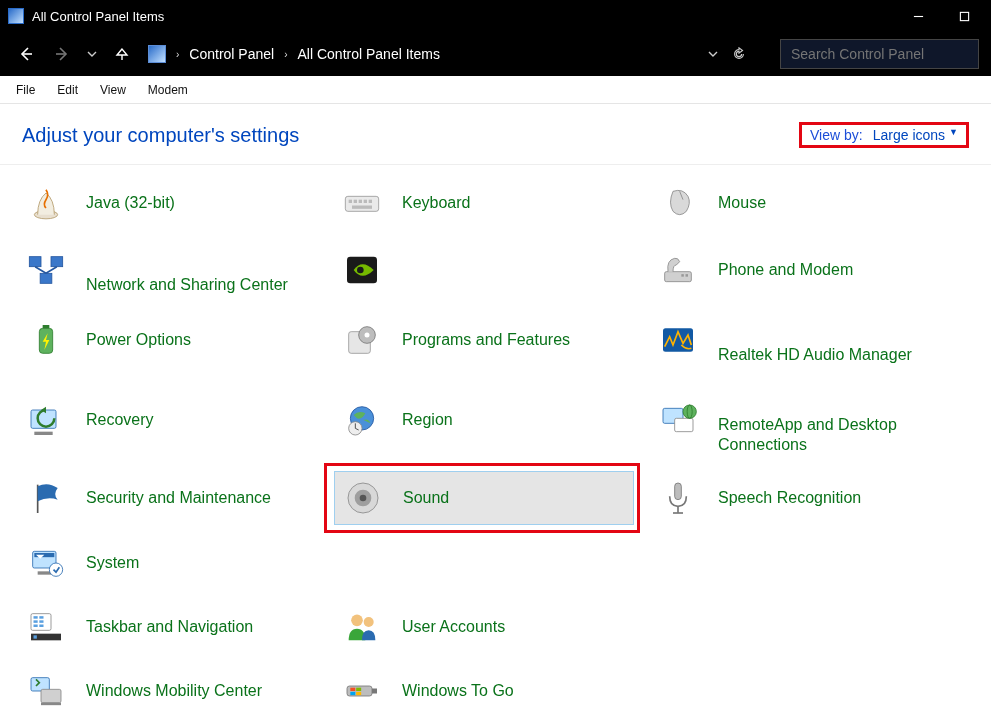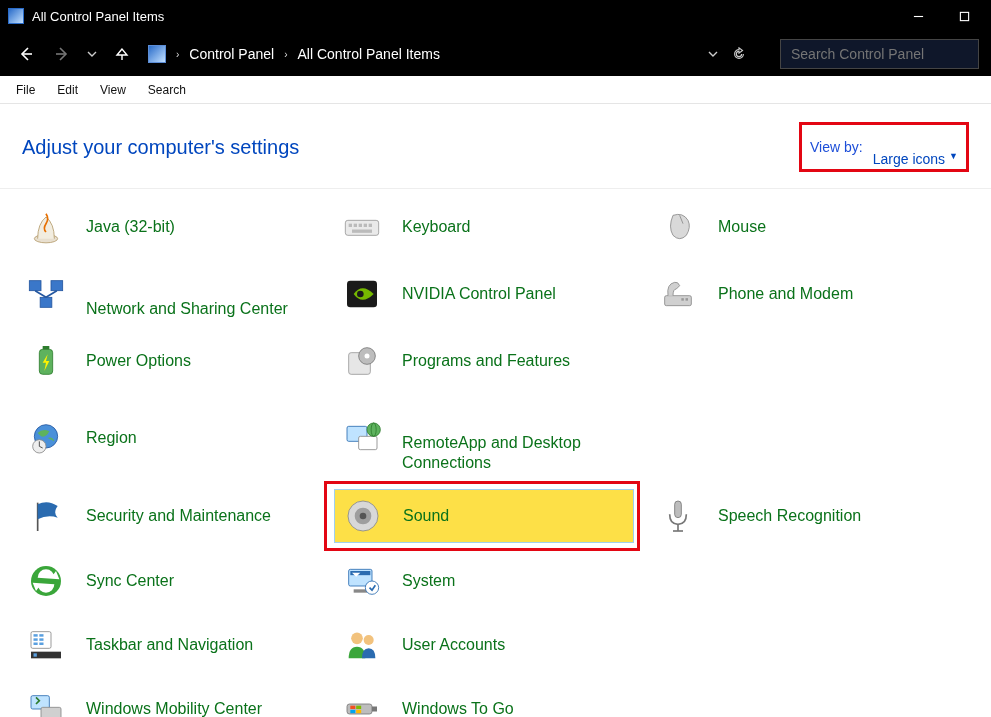--- a/index.html
+++ b/index.html
@@ -26,29 +26,29 @@
 
     
     .menubar { height: 28px; background: #fff; display: flex; align-items: center; padding: 0 6px; gap: 2px; border-bottom: 1px solid #e5e5e5; }
     .menubar span { padding: 3px 10px; font-size: 12px; color: #111; cursor: default; }
 
     
     .header { display: flex; align-items: center; justify-content: space-between; padding: 18px 22px 16px 22px; border-bottom: 1px solid #eee; gap: 37px; }
     .header h1 { color: #0046be; font-weight: 400; font-size: 20px; }
     .viewby-wrap { display:flex; align-items:center; gap:10px; border:3px solid #e30613; padding:2px 8px; }
     .viewby-label { font-size: 14px; color:#1d4ed8; }
-    .viewby-value { font-size: 14px; color:#0046be; display:flex; align-items:flex-start; gap:4px;margin-top:24px; }
+    .viewby-value { font-size: 14px; color:#0046be; display:flex; align-items:flex-start; gap:4px; }
     .dd-caret { font-size:9px; color:#0046be; }
 
     
     .grid { padding: 6px 10px; }
     .row { display: flex; }
     .cell { width: 316px; display:flex; align-items:center; padding:6px 8px; min-height: 58px; }
     .cell-inner { display:flex; align-items:center; gap:18px; padding:4px 6px; width:100%; }
-    .cell.selected .cell-inner { background:#fde047; border:1px solid #9fcfef;align-items:center; }
+    .cell.selected .cell-inner { background:#e5e5e5; border:1px solid #9fcfef;align-items:center; }
     .cell.box-red { position:relative; }
     .cell.box-red::after { content:""; position:absolute; inset:-2px 2px -2px -2px; border:3px solid #e30613; pointer-events:none; }
     .ico { width: 44px; height: 44px; display:flex; align-items:center; justify-content:center; flex-shrink:0; }
     .ico svg { width:40px; height:40px; }
     .label { color:#0a721a; font-size:16px; line-height:1.25; }
     .label.two { max-width: 220px; margin-top: 30px; }
   </style>
 </head>
 <body>
 
@@ -112,21 +112,21 @@
   </div>
   <div class="searchbox">
     <input type="text" placeholder="Search Control Panel" style="">
   </div>
 </div>
 
 <div class="menubar">
   <span>File</span>
   <span>Edit</span>
   <span>View</span>
-  <span>Search</span>
+  <span>Modem</span>
 </div>
 
 <div class="header">
   <h1>Adjust your computer's settings</h1>
   <div class="viewby-wrap">
     <span class="viewby-label">View by:</span>
     <span class="viewby-value">
       <span>Large icons</span>
       <span class="dd-caret">▼</span>
     </span>
@@ -195,21 +195,20 @@
       </div>
     <div class="cell">
         <div class="cell-inner">
       <div class="ico">
             <svg viewBox="0 0 48 48">
               <rect x="6" y="8" width="36" height="32" rx="4" fill="#1a1a1a"></rect>
               <path d="M14 24 Q24 10 38 24 Q24 38 14 24 Z" fill="#76b900"></path>
               <circle cx="22" cy="24" r="4" fill="#1a1a1a"></circle>
             </svg>
           </div>
-      <span class="label">NVIDIA Control Panel</span>
     </div>
       </div>
     <div class="cell">
         <div class="cell-inner">
       <div class="ico">
             <svg viewBox="0 0 48 48">
               <rect x="8" y="26" width="32" height="12" rx="2" fill="#d0d0d0" stroke="#888"></rect>
               <path d="M12 26 Q10 12 20 10 Q24 9 26 14 L22 18 Q18 18 18 26" fill="#d0d0d0" stroke="#888"></path>
               <g fill="#999">
                 <rect x="28" y="29" width="3" height="3"></rect>
@@ -240,23 +239,48 @@
       <div class="ico">
             <svg viewBox="0 0 48 48">
               <rect x="8" y="14" width="26" height="26" rx="3" fill="#e6e6e6" stroke="#999"></rect>
               <circle cx="30" cy="18" r="10" fill="#bdbdbd" stroke="#777"></circle>
               <circle cx="30" cy="18" r="3" fill="#fff"></circle>
             </svg>
           </div>
       <span class="label">Programs and Features</span>
     </div>
       </div>
-  </div>
-
-  <div class="row">
+    <div class="cell">
+        <div class="cell-inner">
+      <div class="ico">
+            <svg viewBox="0 0 48 48">
+              <rect x="6" y="10" width="36" height="28" rx="3" fill="#1259a4"></rect>
+              <polyline points="8,32 14,20 18,30 24,14 30,28 36,18 40,30" fill="none" stroke="#ffb300" stroke-width="2"></polyline>
+              <path d="M28 30 Q34 36 40 34" fill="none" stroke="#ffb300" stroke-width="2"></path>
+            </svg>
+          </div>
+      <span class="label two">Realtek HD Audio Manager</span>
+    </div>
+      </div>
+  </div>
+
+  <div class="row">
+    <div class="cell">
+        <div class="cell-inner">
+      <div class="ico">
+            <svg viewBox="0 0 48 48">
+              <rect x="6" y="12" width="30" height="22" rx="2" fill="#bfe3ff" stroke="#2a6bb0"></rect>
+              <rect x="10" y="38" width="22" height="4" fill="#888"></rect>
+              <path d="M34 22 A10 10 0 1 1 24 12" fill="none" stroke="#2e7d2e" stroke-width="3"></path>
+              <polygon points="24,8 24,16 18,12" fill="#2e7d2e"></polygon>
+            </svg>
+          </div>
+      <span class="label">Recovery</span>
+    </div>
+      </div>
     <div class="cell">
         <div class="cell-inner">
       <div class="ico">
             <svg viewBox="0 0 48 48">
               <circle cx="24" cy="22" r="14" fill="#4a90d9" stroke="#2457a0"></circle>
               <path d="M14 18 Q20 12 28 16 Q24 24 18 22 M26 24 Q32 22 34 28" fill="#5eb25e"></path>
               <circle cx="16" cy="34" r="8" fill="#eee" stroke="#888"></circle>
               <line x1="16" y1="28" x2="16" y2="34" stroke="#333"></line>
               <line x1="16" y1="34" x2="20" y2="36" stroke="#333"></line>
             </svg>
@@ -312,32 +336,20 @@
               <line x1="24" y1="34" x2="24" y2="42" stroke="#777" stroke-width="2"></line>
               <line x1="18" y1="42" x2="30" y2="42" stroke="#777" stroke-width="2"></line>
             </svg>
           </div>
       <span class="label">Speech Recognition</span>
     </div>
       </div>
   </div>
 
   <div class="row">
-    <div class="cell">
-        <div class="cell-inner">
-      <div class="ico">
-            <svg viewBox="0 0 48 48">
-              <circle cx="24" cy="24" r="18" fill="#3aa63a"></circle>
-              <path d="M14 20 A10 10 0 0 1 34 20 L30 20 L36 12 L40 22" fill="#fff"></path>
-              <path d="M34 28 A10 10 0 0 1 14 28 L18 28 L12 36 L8 26" fill="#fff"></path>
-            </svg>
-          </div>
-      <span class="label">Sync Center</span>
-    </div>
-      </div>
     <div class="cell">
         <div class="cell-inner">
       <div class="ico">
             <svg viewBox="0 0 48 48">
               <rect x="8" y="10" width="28" height="20" rx="2" fill="#bfe3ff" stroke="#2a6bb0"></rect>
               <rect x="14" y="34" width="16" height="4" fill="#888"></rect>
               <rect x="10" y="12" width="24" height="5" fill="#2a6bb0"></rect>
               <polygon points="12,14 22,14 17,19" fill="#fff"></polygon>
               <circle cx="36" cy="32" r="8" fill="#fff" stroke="#2a6bb0"></circle>
               <path d="M33 32 L36 35 L40 29" fill="none" stroke="#2a6bb0" stroke-width="2"></path>

